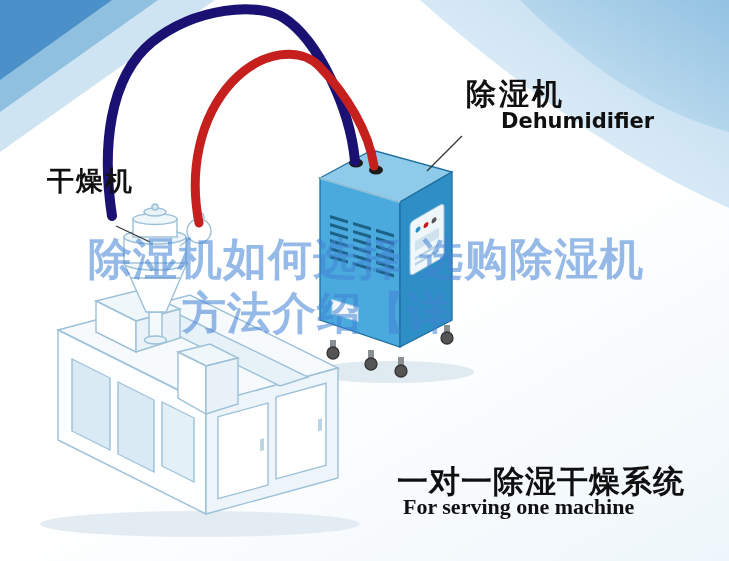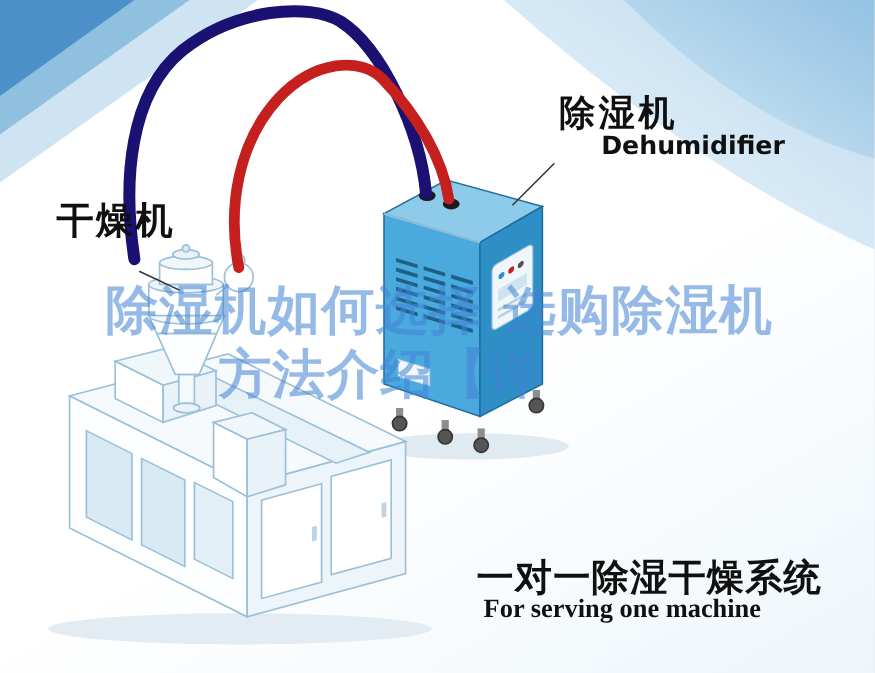--- a/index.html
+++ b/index.html
@@ -11,21 +11,21 @@
   svg.scene{position:absolute;left:0;top:0;}
   .txt{position:absolute;white-space:nowrap;color:#101010;}
   .overlay-line{
     position:absolute;font-weight:bold;font-size:44px;line-height:1;
     color:#4282d4;opacity:.55;letter-spacing:1px;white-space:nowrap;z-index:5;
   }
   #ov1{left:88px;top:237px;}
   #ov2{left:182px;top:291px;}
   .dehum-cn{left:466px;top:74px;font-size:30px;font-weight:bold;letter-spacing:3px;z-index:6;}
   .dehum-en{left:457px;top:109px;font-size:21px;font-weight:bold;z-index:6;margin-left:44px;}
-  .hopper-cn{left:47px;top:163px;font-size:31px;font-weight:bold;letter-spacing:2px;z-index:6;}
+  .hopper-cn{left:47px;top:163px;font-size:27px;font-weight:bold;letter-spacing:2px;z-index:6;}
   .hopper-en{left:55px;top:196px;font-size:20px;font-weight:bold;z-index:6;}
   .cap-cn{left:397px;top:461px;font-size:31px;font-weight:bold;letter-spacing:1px;z-index:6;}
   .cap-en{left:403px;top:494px;font-size:22px;font-weight:bold;z-index:6;
           font-family:"Liberation Serif","DejaVu Serif",serif;text-align:right;}
 </style>
 </head>
 <body>
 
 <div class="stage">
 

